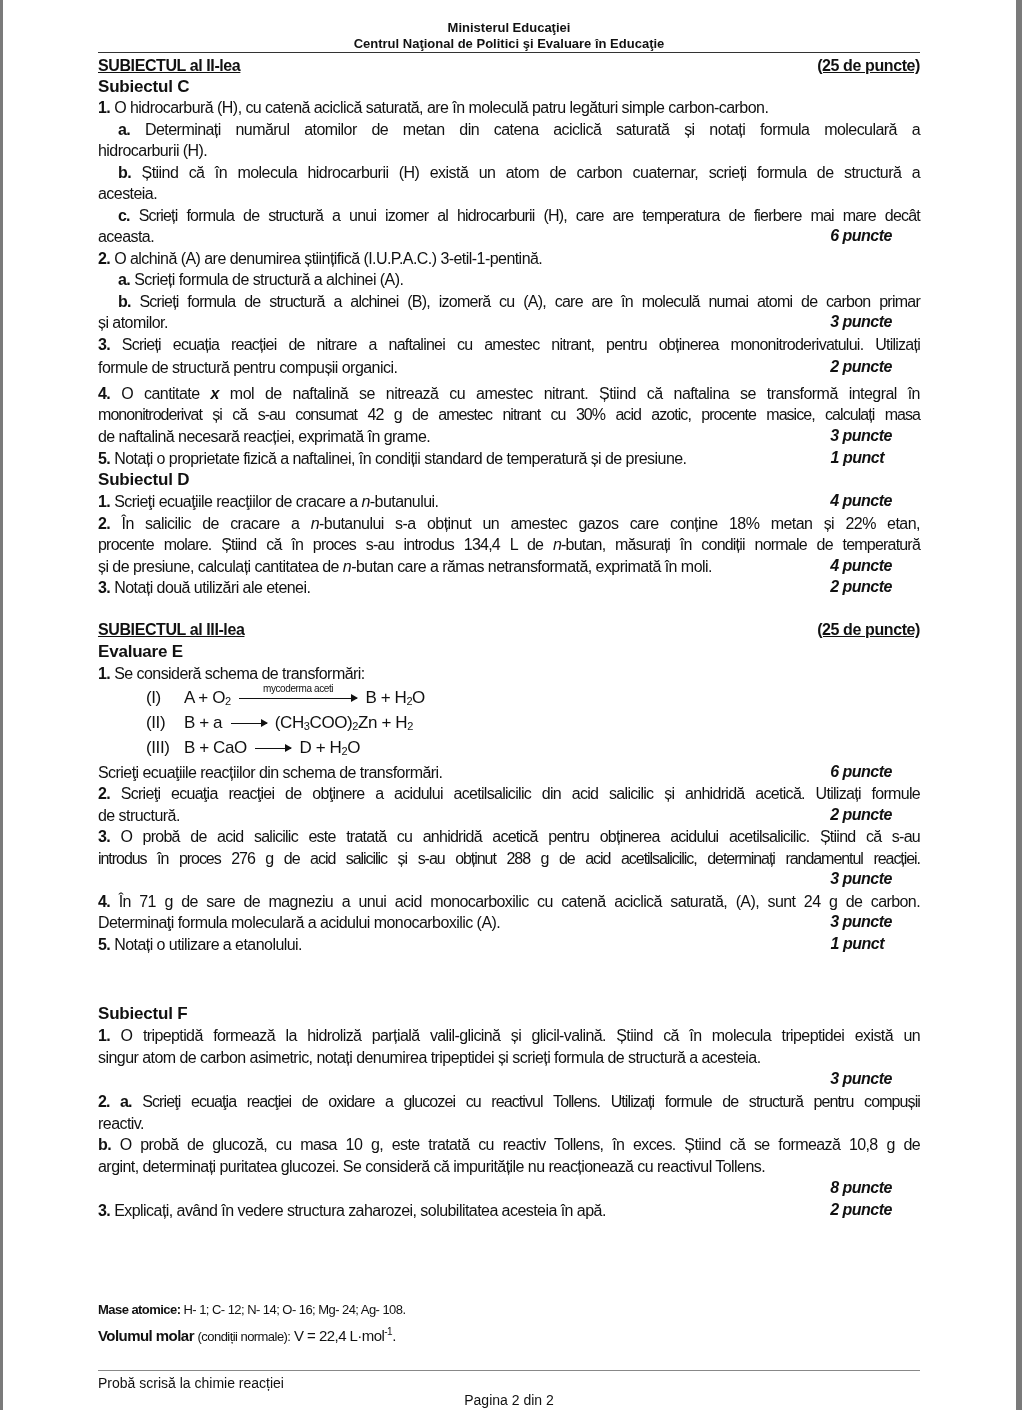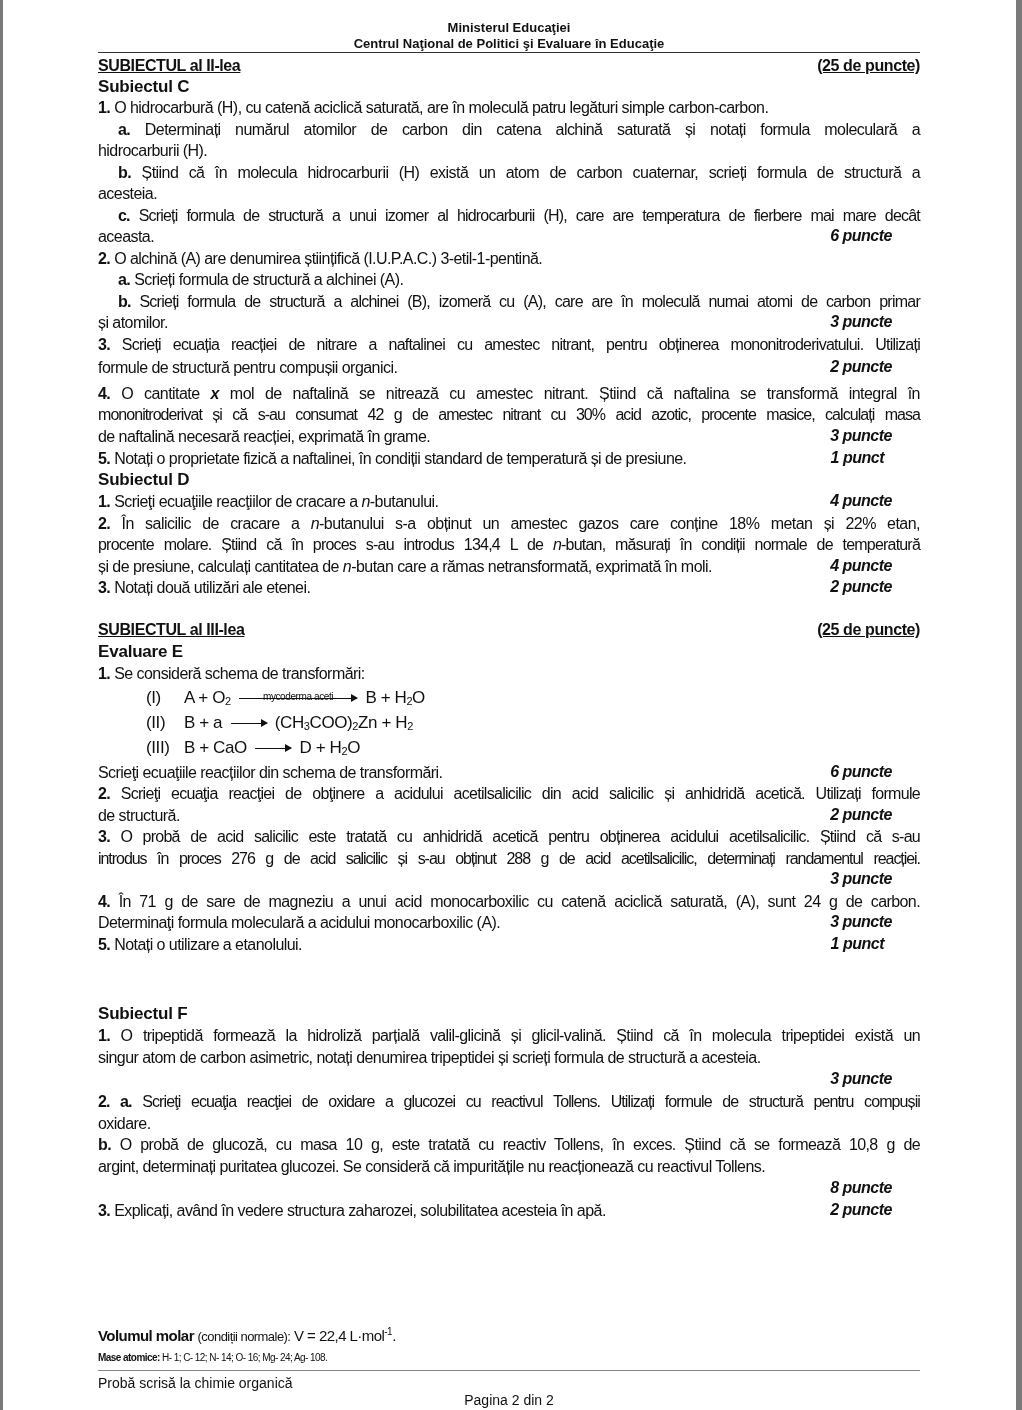--- a/index.html
+++ b/index.html
@@ -26,21 +26,21 @@
   .pts { position:absolute; right:28px; font-weight:bold; font-style:italic; font-size:16px; letter-spacing:-0.5px; }
   .ind { padding-left:20px; }
   .eq { position:absolute; left:48px; font-size:17px; letter-spacing:-0.4px; white-space:nowrap; }
   .eq .tag { display:inline-block; width:38px; }
   .arrow { display:inline-block; position:relative; vertical-align:middle; margin:0 4px; }
   .arrow .shaft { display:block; border-top:1px solid #111; position:relative; }
   .arrow .shaft::after {
     content:""; position:absolute; right:-1px; top:-5px;
     border-left:7px solid #111; border-top:4.5px solid transparent; border-bottom:4.5px solid transparent;
   }
-  .arrow .above { position:absolute; left:0; right:0; top:-15px; font-size:10px; text-align:center;margin-top:8px; }
+  .arrow .above { position:absolute; left:0; right:0; top:-15px; font-size:10px; text-align:center; }
   sub { font-size:11px; vertical-align:-2px; }
   sup { font-size:10px; }
   .footer { position:absolute; left:0; right:0; font-size:14px; }
   .footer-rule { position:absolute; left:0; right:0; top:1370px; border-top:1px solid #888; }
 </style>
 </head>
 <body>
 
 <div class="edge-left"></div>
 <div class="edge-right"></div>
@@ -55,21 +55,21 @@
     <span>SUBIECTUL al II-lea</span>
     <span>(25 de puncte)</span>
   </div>
 
   <div class="line sub-h" style="top:77px">Subiectul C</div>
 
   <div class="line" style="top:98px">
     <span class="b">1.</span> <span>O hidrocarbură (H), cu catenă aciclică saturată, are în moleculă patru legături simple carbon-carbon.</span>
   </div>
   <div class="line just ind" style="top:120px">
-    <span class="b">a.</span> <span>Determinați numărul atomilor de carbon din catena alchină saturată și notați formula moleculară a</span>
+    <span class="b">a.</span> <span>Determinați numărul atomilor de metan din catena aciclică saturată și notați formula moleculară a</span>
   </div>
   <div class="line" style="top:141px">hidrocarburii (H).</div>
   <div class="line just ind" style="top:163px">
     <span class="b">b.</span> <span>Știind că în molecula hidrocarburii (H) există un atom de carbon cuaternar, scrieți formula de structură a</span>
   </div>
   <div class="line" style="top:184px">acesteia.</div>
   <div class="line just ind" style="top:206px;letter-spacing:-0.8px">
     <span class="b">c.</span> <span>Scrieți formula de structură a unui izomer al hidrocarburii (H), care are temperatura de fierbere mai mare decât</span>
   </div>
   <div class="line" style="top:227px">aceasta.</div>
@@ -185,36 +185,36 @@
 
   <div class="line just" style="top:1026px;letter-spacing:-0.6px">
     <span class="b">1.</span> <span>O tripeptidă formează la hidroliză parțială valil-glicină și glicil-valină. Știind că în molecula tripeptidei există un</span>
   </div>
   <div class="line" style="top:1048px">singur atom de carbon asimetric, notați denumirea tripeptidei și scrieți formula de structură a acesteia.</div>
   <div class="pts" style="top:1070px">3 puncte</div>
 
   <div class="line just" style="top:1092px;letter-spacing:-0.9px">
     <span class="b">2.</span> <span class="b">a.</span> <span>Scrieţi ecuaţia reacţiei de oxidare a glucozei cu reactivul Tollens. Utilizați formule de structură pentru compușii</span>
   </div>
-  <div class="line" style="top:1114px">oxidare.</div>
+  <div class="line" style="top:1114px">reactiv.</div>
   <div class="line just" style="top:1135px;letter-spacing:-0.6px">
     <span class="b">b.</span> <span>O probă de glucoză, cu masa 10 g, este tratată cu reactiv Tollens, în exces. Știind că se formează 10,8 g de</span>
   </div>
   <div class="line" style="top:1157px">argint, determinați puritatea glucozei. Se consideră că impuritățile nu reacționează cu reactivul Tollens.</div>
   <div class="pts" style="top:1179px">8 puncte</div>
 
   <div class="line" style="top:1201px">
     <span class="b">3.</span> <span>Explicați, având în vedere structura zaharozei, solubilitatea acesteia în apă.</span>
   </div>
   <div class="pts" style="top:1201px">2 puncte</div>
 
-  <div class="line" style="top:1348px;font-size:10px">
+  <div class="line" style="top:1300px;font-size:13px">
     <span class="b">Mase atomice:</span> <span>H- 1; C- 12; N- 14; O- 16; Mg- 24; Ag- 108.</span>
   </div>
   <div class="line" style="top:1322px;font-size:15px">
     <span class="b">Volumul molar</span> <span style="font-size:13px">(condiții normale):</span> <span>V = 22,4 L·mol</span><sup>-1</sup><span>.</span>
   </div>
 
   <div class="footer-rule"></div>
-  <div class="footer" style="top:1375px;text-align:left">Probă scrisă la chimie organică</div>
+  <div class="footer" style="top:1375px;text-align:left">Probă scrisă la chimie reacției</div>
   <div class="footer" style="top:1416px;">Simulare</div>
   <div class="footer" style="top:1392px;text-align:center">Pagina 2 din 2</div>
 </div>
 
 </body></html>

